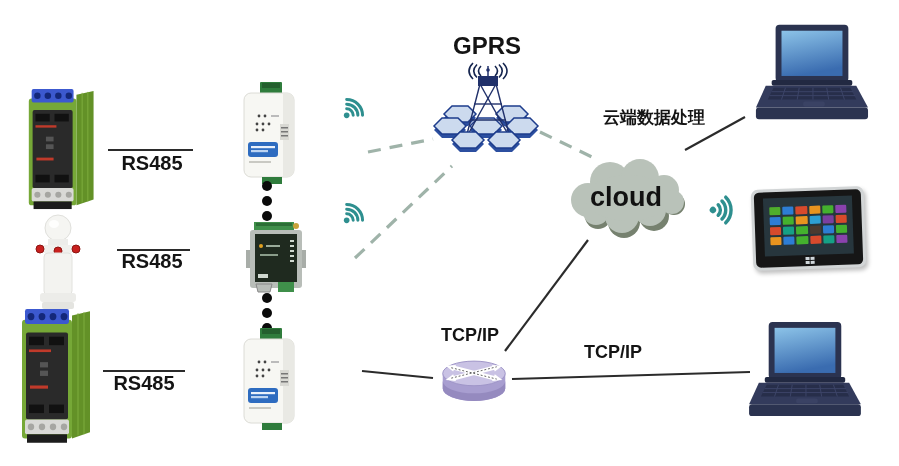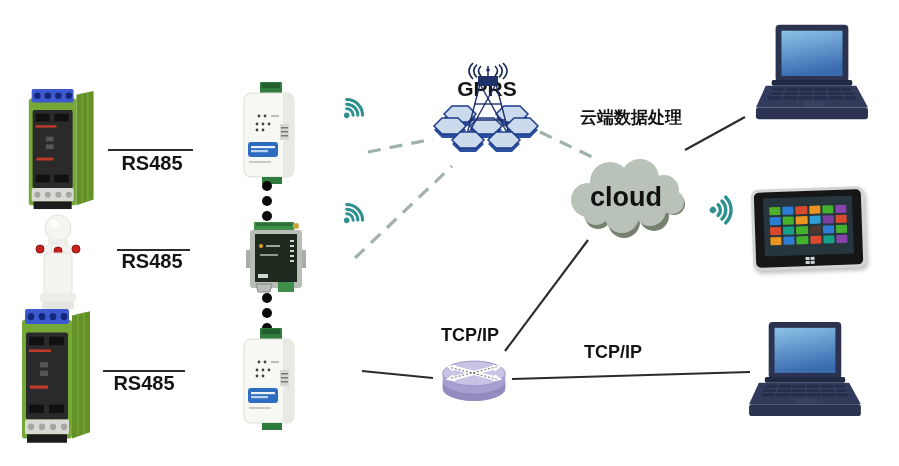--- a/index.html
+++ b/index.html
@@ -1,20 +1,20 @@
 <!DOCTYPE html>
 <html><head>
 <meta charset="utf-8">
 <style>
   html,body{margin:0;padding:0;background:#fff;}
   #canvas{position:relative;width:899px;height:466px;background:#fff;overflow:hidden;
           font-family:"Liberation Sans",sans-serif;}
   .abs{position:absolute;}
   .lbl{position:absolute;font-weight:700;color:#141414;text-align:center;white-space:nowrap;}
-  .lbl-lg{font-size:21px;margin-top:45px;}
+  .lbl-lg{font-size:24px;}
   .lbl-rs{font-size:20px;margin-top:32px;}
   .lbl-tcp{font-size:18px;}
   .lbl-cn{font-size:17px;}
   #links{position:absolute;left:0;top:0;pointer-events:none;}
   .ln{stroke:#2b2b2b;stroke-width:2.2;}
   .lnd{stroke:#9fb3a9;stroke-width:3.2;stroke-dasharray:13 9;stroke-linecap:butt;}
   .dots{position:absolute;display:flex;flex-direction:column;gap:5px;align-items:center;}
   .dots span{width:10px;height:10px;border-radius:50%;background:#0a0a0a;display:block;}
   .cloud-txt{font:700 27px "Liberation Sans",sans-serif;fill:#111;}
   
@@ -252,21 +252,21 @@
     <g stroke="#15254f" stroke-width="1.6" fill="none">
       <path d="M49,4 Q44,9 49,14"></path>
         <path d="M45,2.5 Q38.5,9 45,15.5"></path>
         <path d="M41,1 Q33,9 41,17"></path>
       <path d="M63,4 Q68,9 63,14"></path>
         <path d="M67,2.5 Q73.5,9 67,15.5"></path>
         <path d="M71,1 Q79,9 71,17"></path>
     </g>
   </svg>
 
-  <div class="lbl lbl-cn" style="left:566px;top:106px;width:130px">云端数据处理</div>
+  <div class="lbl lbl-cn" style="left:589px;top:106px;width:130px">云端数据处理</div>
 
   <svg class="abs" style="left:562px;top:150px" width="130" height="94" viewBox="0 0 130 94">
     <circle cx="36" cy="66" r="13" fill="#76816f"></circle>
     <circle cx="62" cy="72" r="16" fill="#76816f"></circle>
     <circle cx="92" cy="66" r="15" fill="#76816f"></circle>
     <circle cx="112" cy="54" r="11" fill="#76816f"></circle>
     <circle cx="26" cy="50" r="17" fill="#b9c2b9"></circle>
     <circle cx="48" cy="32" r="20" fill="#b9c2b9"></circle>
     <circle cx="78" cy="28" r="19" fill="#b9c2b9"></circle>
     <circle cx="102" cy="40" r="15" fill="#b9c2b9"></circle>

